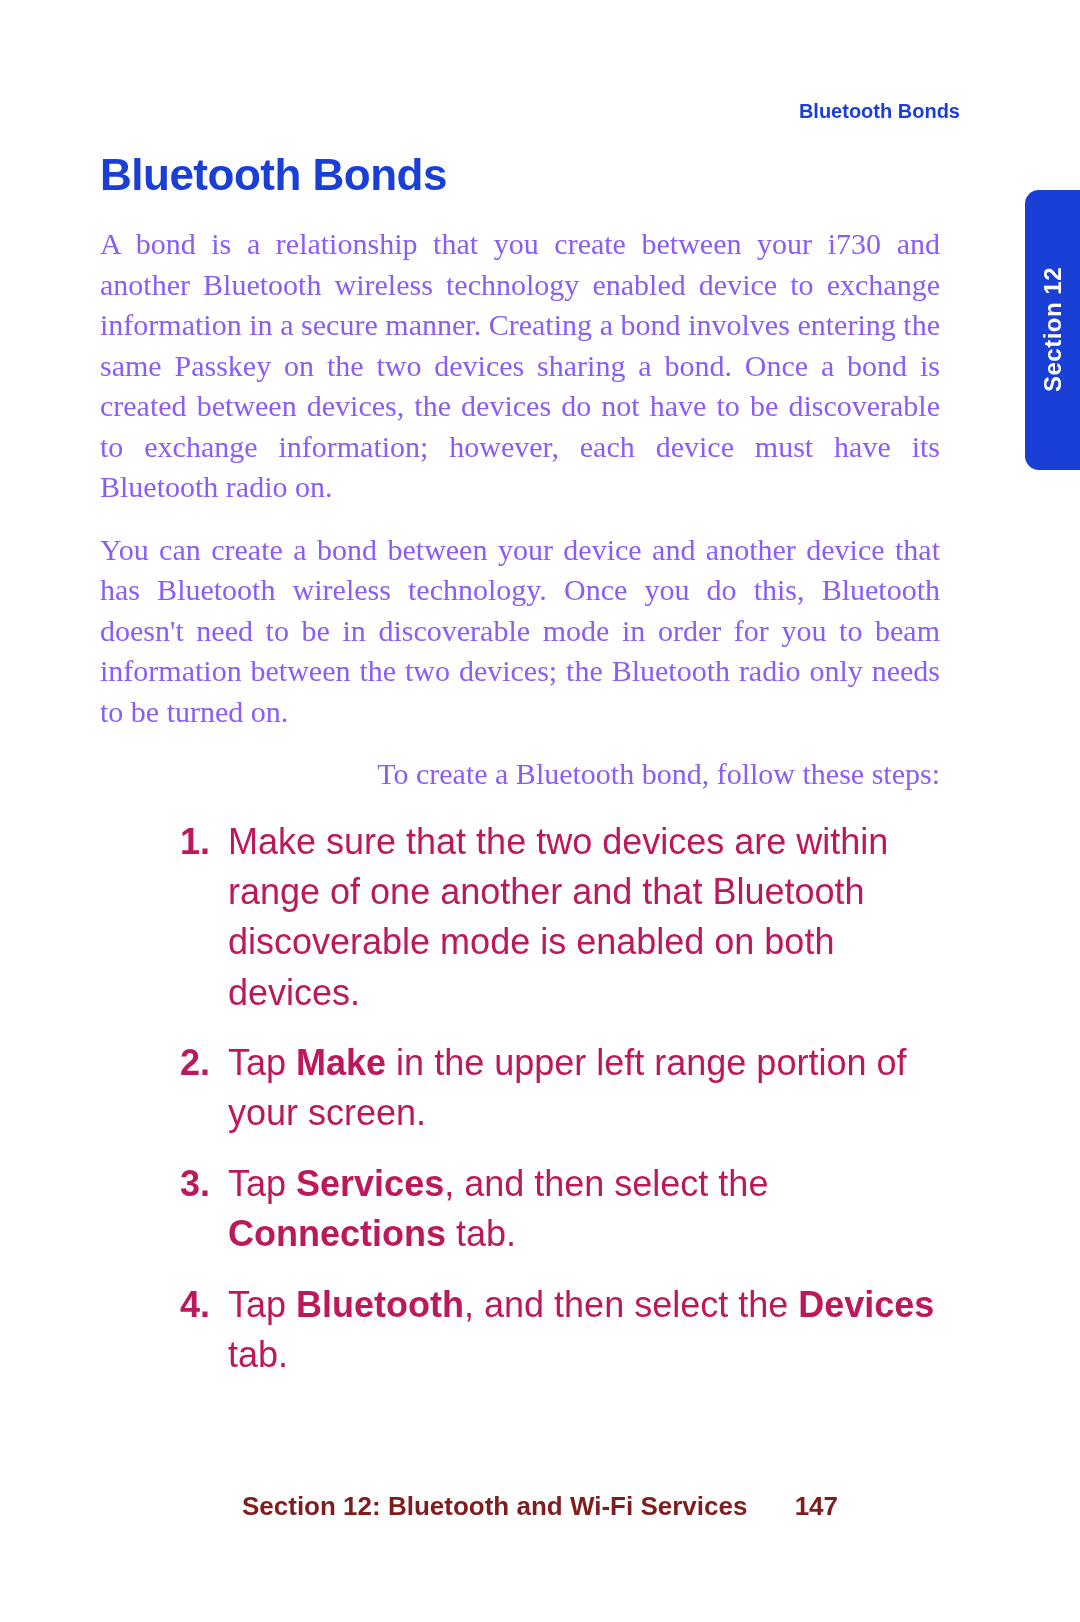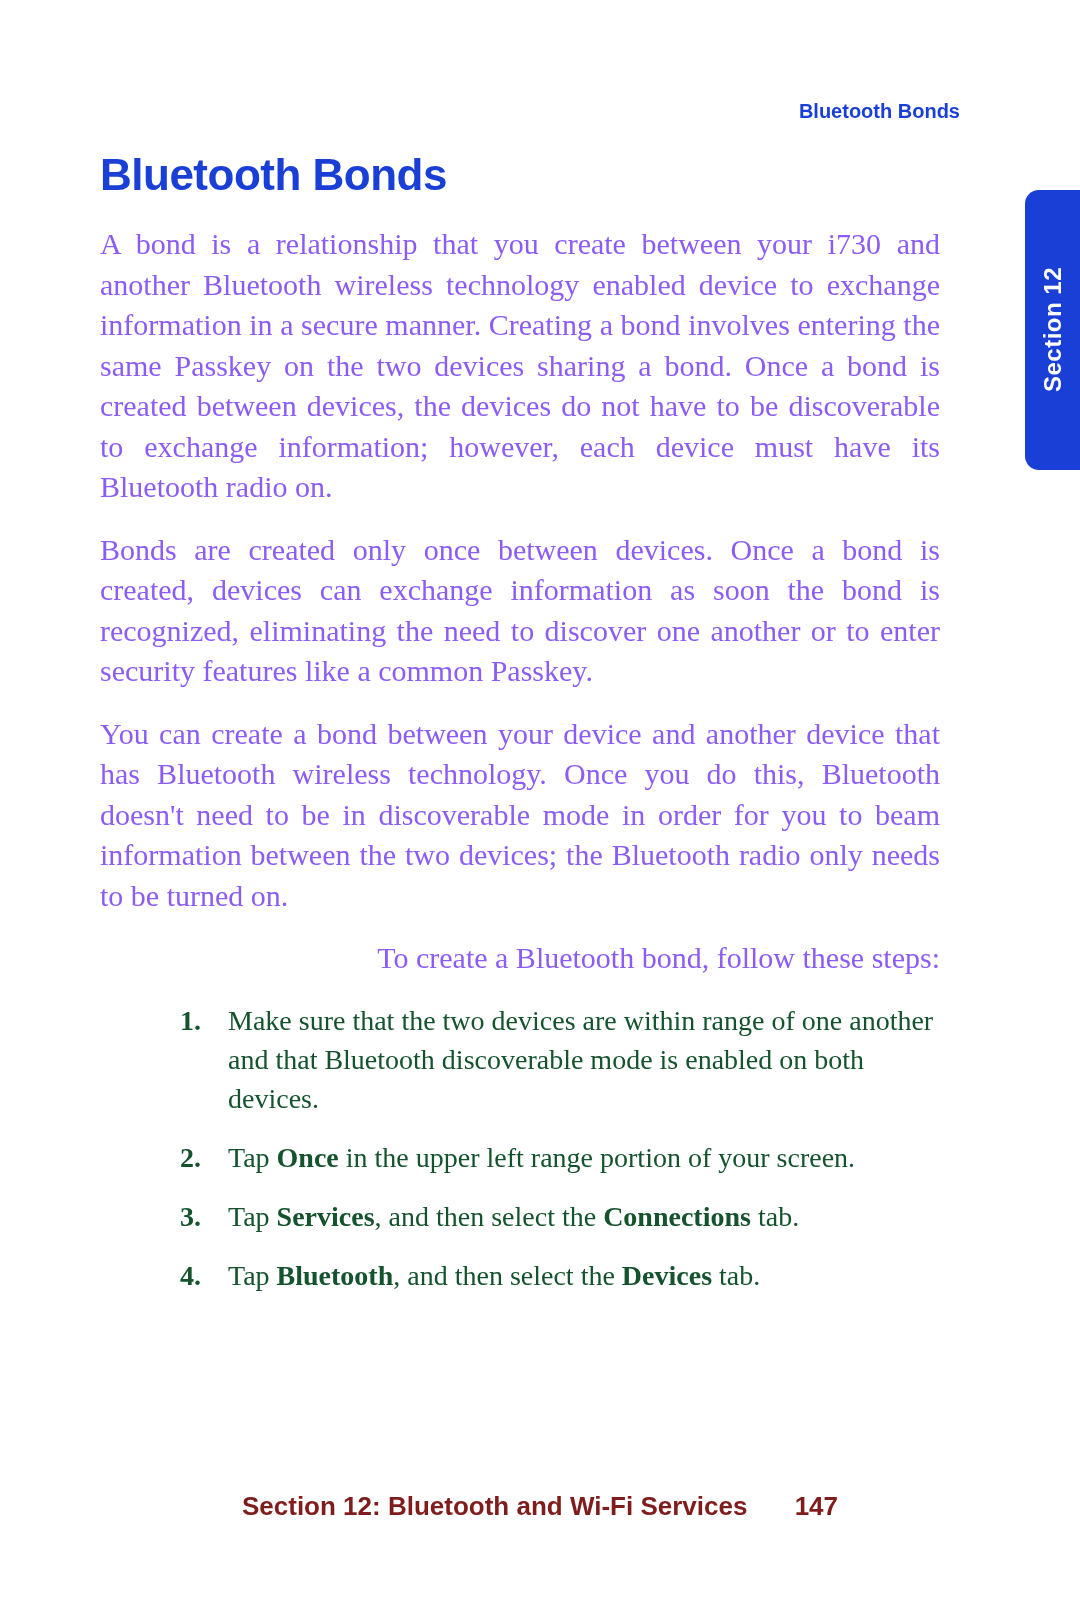--- a/index.html
+++ b/index.html
@@ -76,24 +76,24 @@
       text-align: justify;
     }
     ol.steps {
       list-style: none;
       counter-reset: step;
       margin-left: 80px;
       margin-top: 8px;
     }
     ol.steps li {
       counter-increment: step;
-      font-family: Liberation Serif, serif;
-      font-size: 28px;
+      font-family: Liberation Sans, sans-serif;
+      font-size: 36px;
       line-height: 1.4;
-      color: #14532d;
+      color: #be185d;
       margin-bottom: 20px;
       position: relative;
       padding-left: 48px;
     }
     ol.steps li::before {
       content: counter(step) ".";
       font-weight: bold;
       position: absolute;
       left: 0;
       top: 0;
@@ -126,33 +126,32 @@
   <div class="section-tab">
     <span class="section-tab-text">Section 12</span>
   </div>
 
   <div class="content">
 
     <h1 class="main-heading">Bluetooth Bonds</h1>
 
     <p class="body-text">A bond is a relationship that you create between your i730 and another Bluetooth wireless technology enabled device to exchange information in a secure manner. Creating a bond involves entering the same Passkey on the two devices sharing a bond. Once a bond is created between devices, the devices do not have to be discoverable to exchange information; however, each device must have its Bluetooth radio on.</p>
 
-    <p class="body-text">Bonds are created only once between devices. Once a bond is created, devices can exchange information as soon the bond is recognized, eliminating the need to discover one another or to enter security features like a common Passkey.</p>
 
 
     <p class="body-text">You can create a bond between your device and another device that has Bluetooth wireless technology. Once you do this, Bluetooth doesn't need to be in discoverable mode in order for you to beam information between the two devices; the Bluetooth radio only needs to be turned on.</p>
 
     <p class="body-text" style="text-align:right;">To create a Bluetooth bond, follow these steps:</p>
 
     <ol class="steps">
       <li>
         <span>Make sure that the two devices are within range of one another and that Bluetooth discoverable mode is enabled on both devices.</span>
       </li>
       <li>
-        <span>Tap </span><span class="b">Once</span><span> in the upper left range portion of your screen.</span>
+        <span>Tap </span><span class="b">Make</span><span> in the upper left range portion of your screen.</span>
       </li>
       <li>
         <span>Tap </span><span class="b">Services</span><span>, and then select the </span><span class="b">Connections</span><span> tab.</span>
       </li>
       <li>
         <span>Tap </span><span class="b">Bluetooth</span><span>, and then select the </span><span class="b">Devices</span><span> tab.</span>
       </li>
     </ol>
 
   </div>

